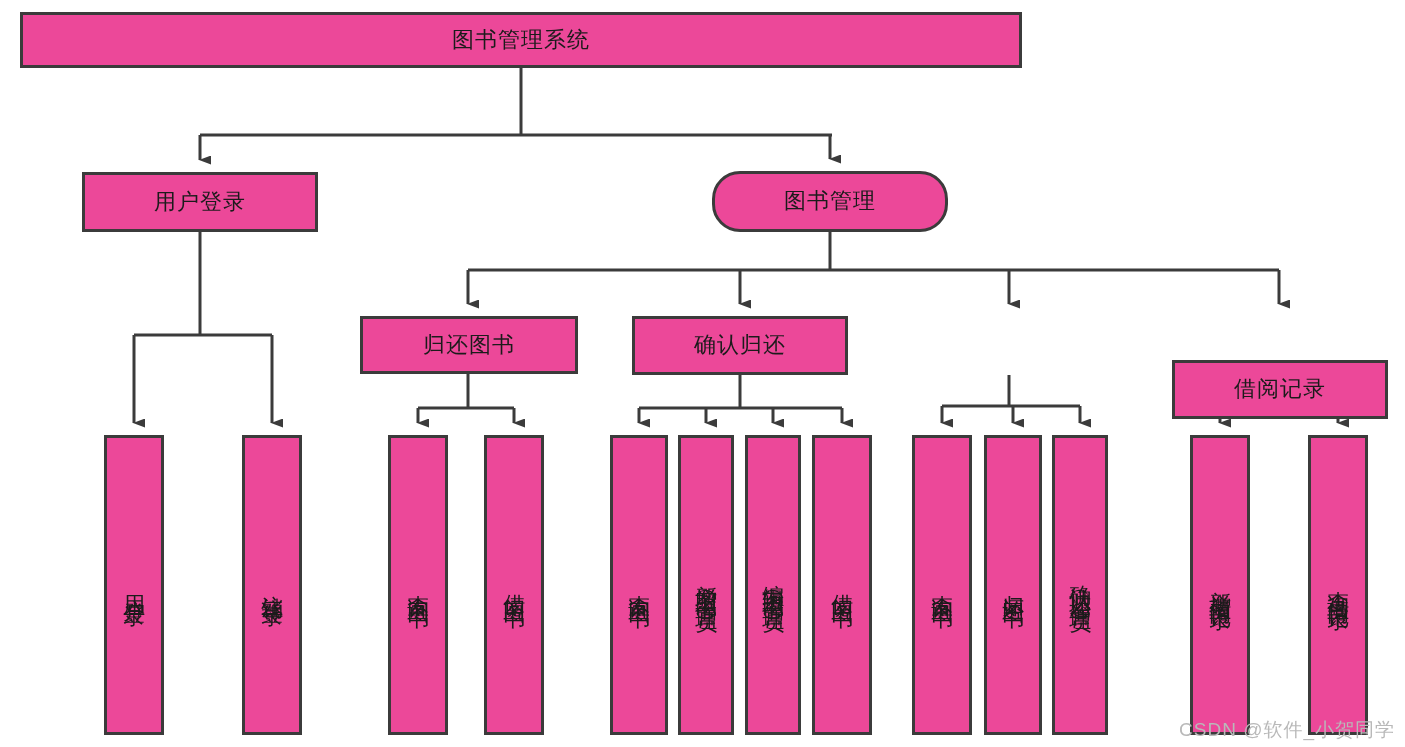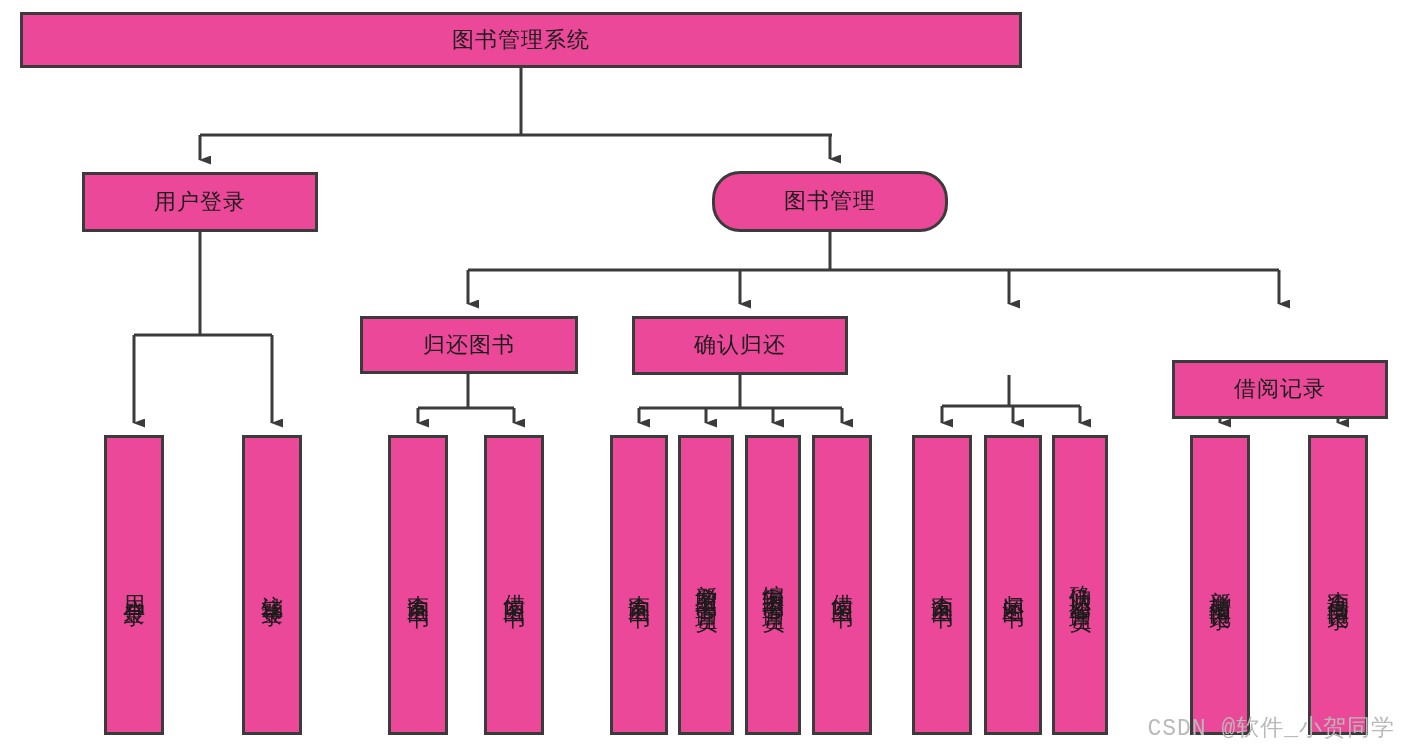--- a/index.html
+++ b/index.html
@@ -45,26 +45,26 @@
     white-space:nowrap;
   }
   .node.v span{
     writing-mode:vertical-rl;
     text-orientation:upright;
   }
   #watermark{
     position:absolute;
     right:10px;
     bottom:4px;
-    font-size:23px;
+    font-size:19px;
     color:#b9b9b9;
     letter-spacing:1px;
     z-index:5;
     white-space:nowrap;
-    font-family:Liberation Mono, monospace;
+    font-family:Liberation Sans, sans-serif;
   }
 </style>
 </head>
 <body>
 
 <div id="diagram">
 
   <svg id="wires" viewBox="0 0 1405 747" xmlns="http://www.w3.org/2000/svg">
     <defs>
       <marker id="arrow" markerWidth="10" markerHeight="12" refX="4.5" refY="11" orient="auto" markerUnits="userSpaceOnUse">

